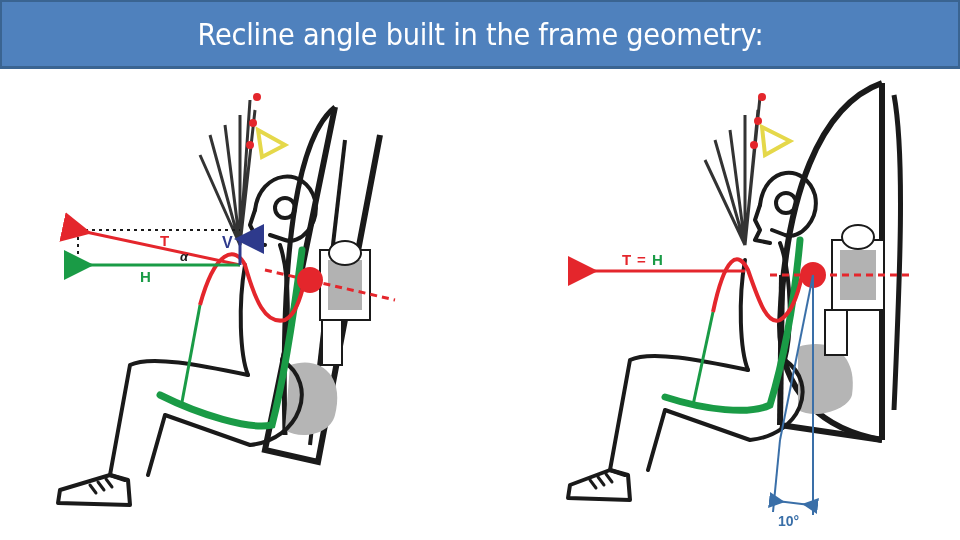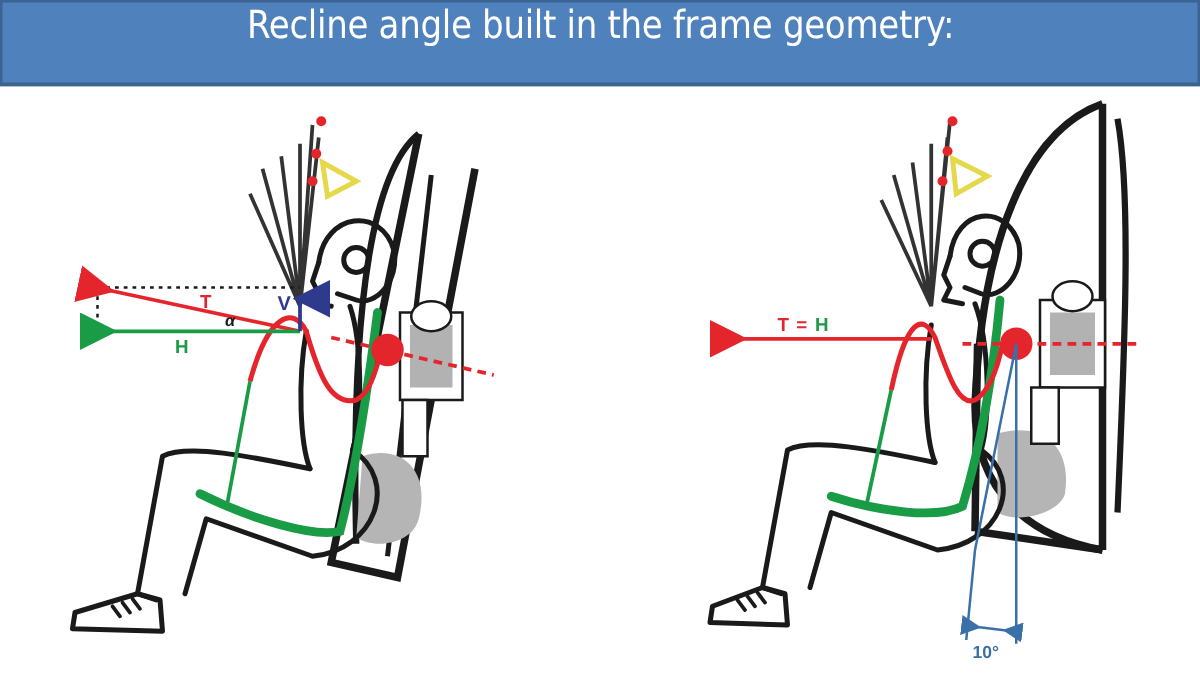--- a/index.html
+++ b/index.html
@@ -1,21 +1,21 @@
 <!DOCTYPE html>
 <html><head>
 <meta charset="utf-8">
 <style>
   html, body { margin: 0; padding: 0; background: #ffffff; }
   body { width: 960px; height: 540px; position: relative; overflow: hidden;
          font-family: "Liberation Sans", sans-serif; }
   .title-bar {
     position: absolute; left: 0; top: 0; width: 956px; height: 64px;
     background: #4f81bd; border: 2px solid #3a6491; border-bottom-width: 3px;
-    display: flex; align-items: flex-start; justify-content: center;
+    display: flex; align-items: center; justify-content: center;
   }
   .title-text {
     color: #ffffff; font-size: 31px; letter-spacing: -0.3px;
     font-family: "DejaVu Sans", sans-serif; font-weight: normal;
     transform: scaleX(0.88);
   }
   .panel { position: absolute; top: 75px; width: 480px; height: 465px; }
   .panel-left { left: 0; }
   .panel-right { left: 480px; }
   svg text { font-family: "Liberation Sans", sans-serif; font-weight: bold; }

